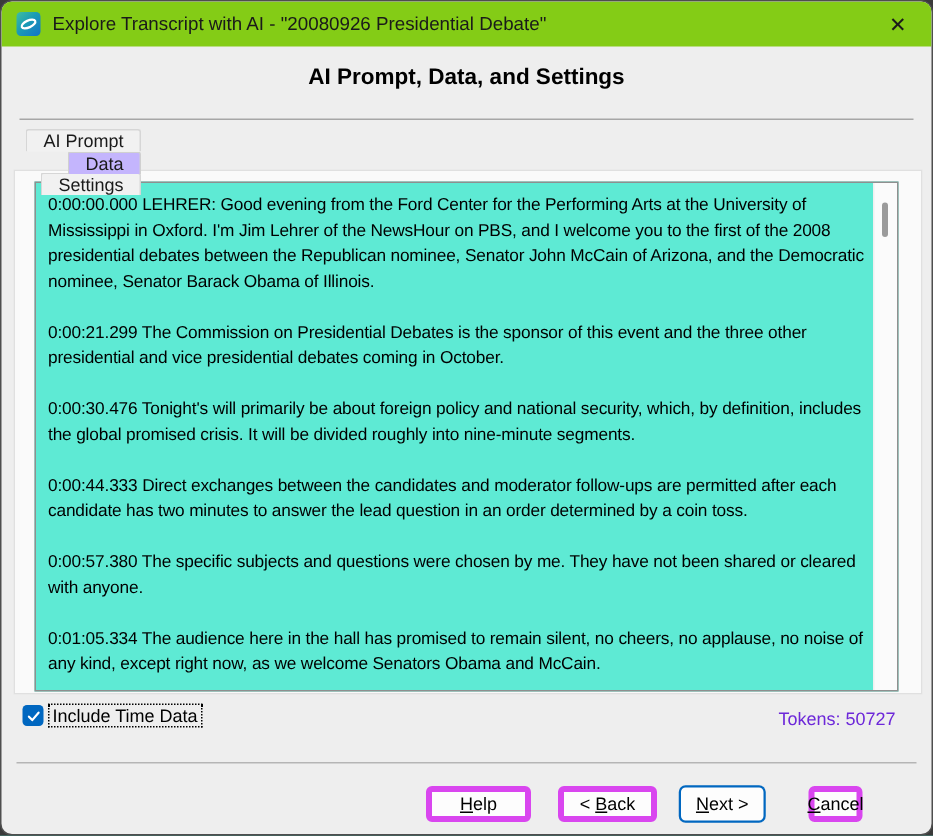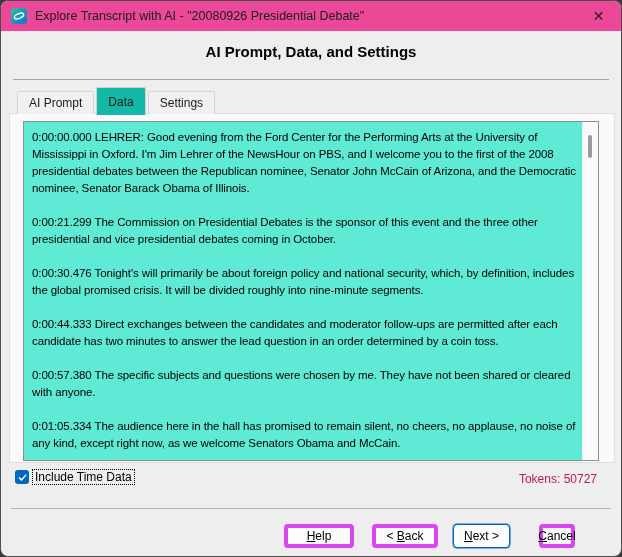--- a/index.html
+++ b/index.html
@@ -4,21 +4,21 @@
 <style>
   html,body{margin:0;padding:0;background:#3a3a3a;font-family:"Liberation Sans",sans-serif;}
   .window{
     position:relative;width:622px;height:557px;box-sizing:border-box;
     border:1px solid #4e4e4e;border-radius:8px;overflow:hidden;
     background:#eeeeee;
   }
   
   .titlebar{
     position:absolute;left:0;top:0;width:100%;height:30px;
-    background:#ec4899;display:flex;align-items:center;
+    background:#84cc16;display:flex;align-items:center;
   }
   .app-icon{
     width:16px;height:16px;margin-left:10px;border-radius:3px;
     background:linear-gradient(135deg,#3fbf9f 0%,#1a9bb5 45%,#1273c8 100%);
     display:flex;align-items:center;justify-content:center;flex:0 0 auto;
   }
   .titlebar-text{margin-left:8px;font-size:12.5px;color:#1a1a1a;white-space:nowrap;}
   .close-btn{
     position:absolute;right:0;top:0;width:45px;height:30px;
     display:flex;align-items:center;justify-content:center;
@@ -29,30 +29,30 @@
     position:absolute;left:0;top:42px;width:100%;text-align:center;
     font-size:15px;font-weight:bold;color:#000;
   }
   .header-rule{
     position:absolute;left:12px;right:12px;top:78px;height:0;
     border-top:1px solid #a6a6a6;
   }
   
   .tabs{
     position:absolute;left:16px;top:85px;height:28px;
-    display:flex;align-items:flex-end;z-index:3;
+    display:flex;align-items:flex-end;z-index:3;flex-direction:column;
   }
   .tab{
     box-sizing:border-box;height:23px;padding:0 11px;margin-right:2px;
     background:#f1f1f1;border:1px solid #d6d6d6;border-bottom:none;
     border-radius:2px 2px 0 0;
     display:flex;align-items:center;font-size:12px;color:#1a1a1a;cursor:default;
   }
   .tab.active{
-    height:28px;margin-bottom:-1px;background:#14b8a6;
+    height:28px;margin-bottom:-1px;background:#c4b5fd;
     border-color:#d0d0d0;z-index:4;position:relative;
   }
   
   .tab-pane{
     position:absolute;left:8px;top:112px;width:606px;height:350px;
     box-sizing:border-box;background:#fafafa;border:1px solid #e0e0e0;
   }
   
   .textbox{
     position:absolute;left:22px;top:120px;width:576px;height:340px;
@@ -80,21 +80,21 @@
   }
   .checkbox{
     width:14px;height:14px;border-radius:3px;background:#0067c0;
     display:flex;align-items:center;justify-content:center;flex:0 0 auto;
   }
   .checkbox-label{
     margin-left:4px;font-size:12px;color:#000000;
     outline:1px dotted #000;padding:0 2px;text-align:center;
   }
   .tokens{
-    position:absolute;right:24px;top:471px;font-size:12px;color:#be185d;z-index:2;
+    position:absolute;right:24px;top:471px;font-size:12px;color:#6d28d9;z-index:2;
   }
   .footer-rule{
     position:absolute;left:10px;right:10px;top:507px;height:0;
     border-top:1px solid #b5b5b5;
   }
   
   .btn{
     position:absolute;top:523px;height:24px;box-sizing:border-box;
     background:#fdfdfd;border:4px solid #d946ef;border-radius:4px;
     font-family:"Liberation Sans",sans-serif;font-size:12px;color:#000;

